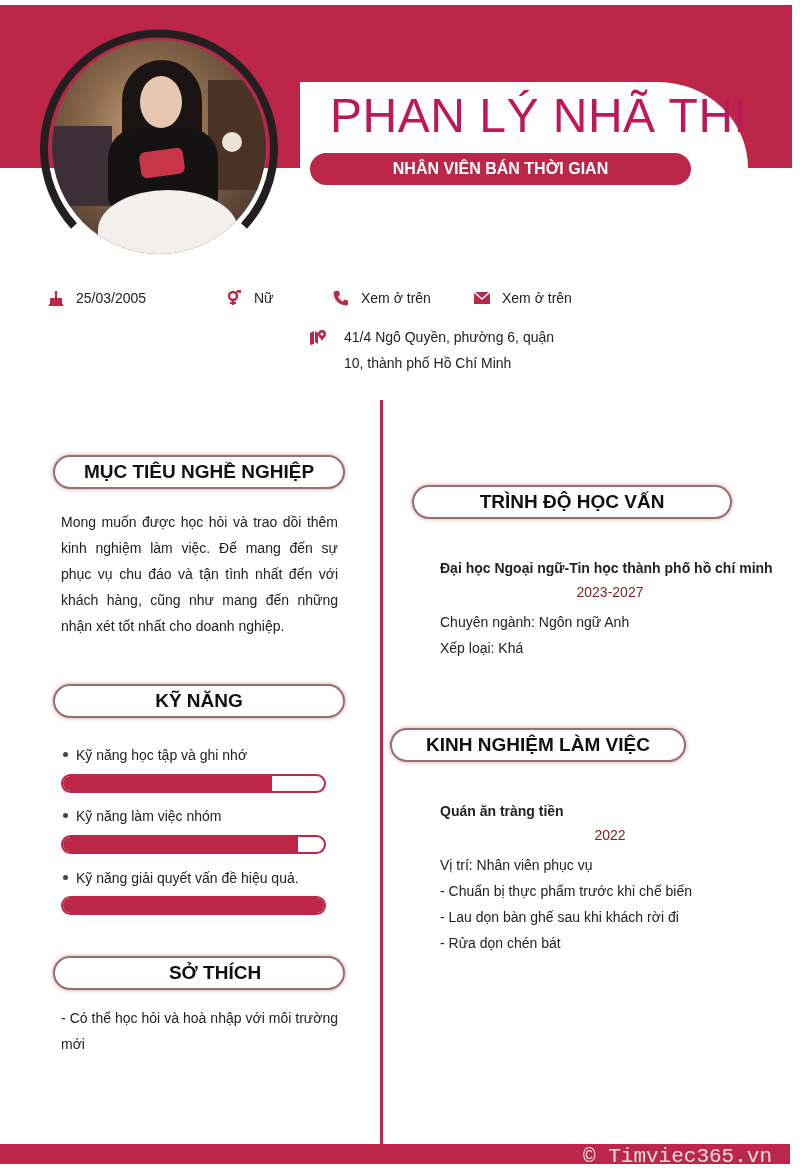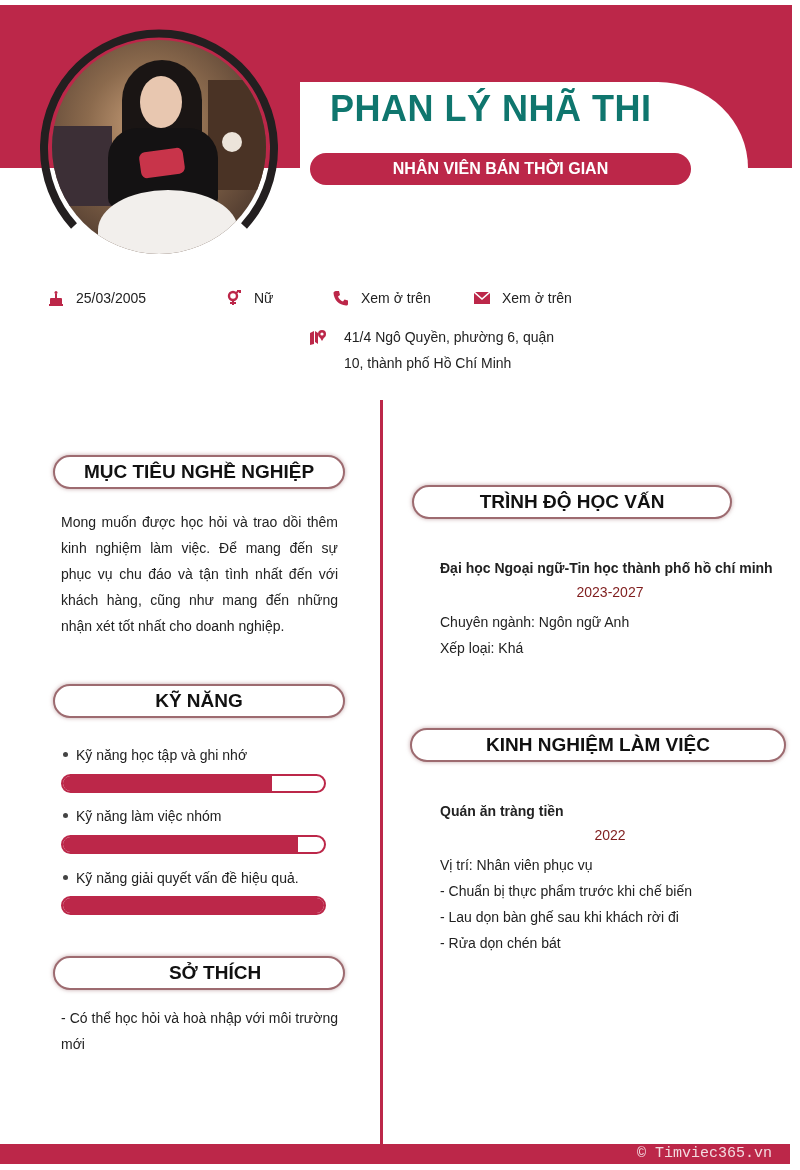--- a/index.html
+++ b/index.html
@@ -15,21 +15,21 @@
      background: radial-gradient(circle at 45% 40%, #caa07a 0%, #8b6a4d 35%, #5a4334 70%, #3a2b22 100%); }
   .photo-hair { position: absolute; left: 70px; top: 20px; width: 80px; height: 120px; border-radius: 40px 40px 20px 20px; background: #1a1514; }
   .photo-face { position: absolute; left: 88px; top: 36px; width: 42px; height: 52px; border-radius: 50%; background: #e8c7b0; }
   .photo-shirt { position: absolute; left: 56px; top: 88px; width: 110px; height: 80px; border-radius: 30px 30px 10px 10px; background: #141213; }
   .photo-print { position: absolute; left: 88px; top: 110px; width: 44px; height: 26px; background: #c8344a; border-radius: 6px; transform: rotate(-8deg); }
   .photo-skirt { position: absolute; left: 46px; top: 150px; width: 140px; height: 80px; border-radius: 50% 50% 0 0; background: #f2efec; }
   .photo-table { position: absolute; left: 0; top: 86px; width: 60px; height: 80px; background: #3c2f36; }
   .photo-cabinet { position: absolute; left: 156px; top: 40px; width: 58px; height: 110px; background: #4a3325; }
   .photo-plate { position: absolute; left: 170px; top: 92px; width: 20px; height: 20px; border-radius: 50%; background: #ece4da; }
 
-  .name { position: absolute; left: 330px; top: 88px; font-size: 36px; font-weight: 700; color: #0f766e; letter-spacing: 0.5px; }
+  .name { position: absolute; left: 330px; top: 88px; font-size: 48px; font-weight: 400; color: #be185d; letter-spacing: 0.5px; }
   .job-pill { position: absolute; left: 310px; top: 153px; width: 381px; height: 32px; background: #bc2749; border-radius: 16px;
      color: #fff; font-weight: 700; font-size: 16px; display: flex; align-items: center; justify-content: center; }
 
   .info { position: absolute; font-size: 14px; color: #222; display: flex; align-items: flex-end; }
   .info .ic { width: 16px; height: 16px; margin-right: 12px; display: inline-flex; align-items: center; justify-content: center; }
   .info svg { display: block; }
   .addr { position: absolute; left: 310px; top: 324px; font-size: 14px; line-height: 26px; display: flex; gap: 6px; }
   .addr .ic { width: 16px; height: 26px; margin-right: 12px; display: inline-flex; align-items: center; }
 
   .divider { position: absolute; left: 380px; top: 400px; width: 3px; height: 744px; background: #bc2749; }
@@ -43,21 +43,21 @@
   .skill-label .dot { display: inline-block; width: 5px; height: 5px; border-radius: 50%; background: #444; margin-right: 8px; vertical-align: middle; position: relative; top: -2px; }
   .skill-bar { position: absolute; left: 61px; width: 265px; height: 19px; border: 2px solid #bc2749; border-radius: 10px; overflow: hidden; background: #fff; }
   .skill-fill { height: 100%; background: #bc2749; }
 
   .r-block { position: absolute; left: 440px; width: 340px; font-size: 14px; color: #222; }
   .r-block .strong { font-weight: 700; line-height: 26px; }
   .r-block .year { color: #7f1d1d; line-height: 22px; margin-bottom: 6px; text-align: center; }
   .r-block .line { line-height: 26px; }
 
   .footer { position: absolute; left: 0; top: 1144px; width: 790px; height: 20px; background: #bc2749; }
-  .footer-text { position: absolute; right: 18px; top: 1px; font-family: "Liberation Mono", "DejaVu Sans Mono", monospace; font-size: 15px; color: #f3dbe0; text-align: center; }
+  .footer-text { position: absolute; right: 18px; top: 1px; font-family: "Liberation Mono", "DejaVu Sans Mono", monospace; font-size: 21px; color: #f3dbe0; text-align: center; }
 </style>
 </head>
 <body>
 
 <div class="header-band"></div>
 <div class="header-cut"></div>
 
 <div class="avatar-wrap">
   <svg class="avatar-ring" width="242" height="242" viewBox="0 0 242 242">
     <path d="M 36 200 A 115 115 0 1 1 206 200" fill="none" stroke="#231f20" stroke-width="8" stroke-linecap="butt"></path>
@@ -159,21 +159,21 @@
 </div>
 
 <div class="sec-title" style="left:412px; top:485px; width:320px;">TRÌNH ĐỘ HỌC VẤN</div>
 <div class="r-block" style="top:555px;">
   <div class="strong">Đại học Ngoại ngữ-Tin học thành phố hồ chí minh</div>
   <div class="year">2023-2027</div>
   <div class="line">Chuyên ngành: Ngôn ngữ Anh</div>
   <div class="line">Xếp loại: Khá</div>
 </div>
 
-<div class="sec-title" style="left:410px; top:728px; width:376px;">KINH NGHIỆM LÀM VIỆC</div>
+<div class="sec-title" style="left:390px; top:728px; width:296px;">KINH NGHIỆM LÀM VIỆC</div>
 <div class="r-block" style="top:798px;">
   <div class="strong">Quán ăn tràng tiền</div>
   <div class="year">2022</div>
   <div class="line">Vị trí: Nhân viên phục vụ</div>
   <div class="line">- Chuẩn bị thực phẩm trước khi chế biến</div>
   <div class="line">- Lau dọn bàn ghế sau khi khách rời đi</div>
   <div class="line">- Rửa dọn chén bát</div>
 </div>
 
 <div class="footer">

